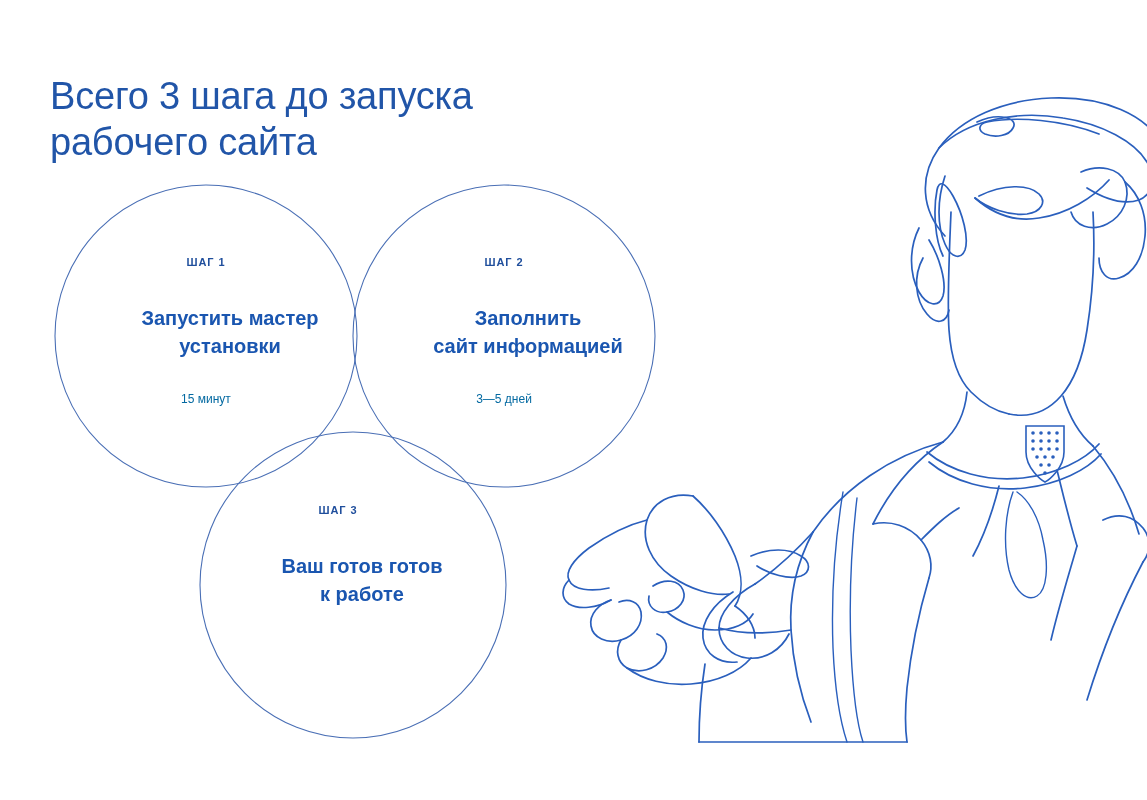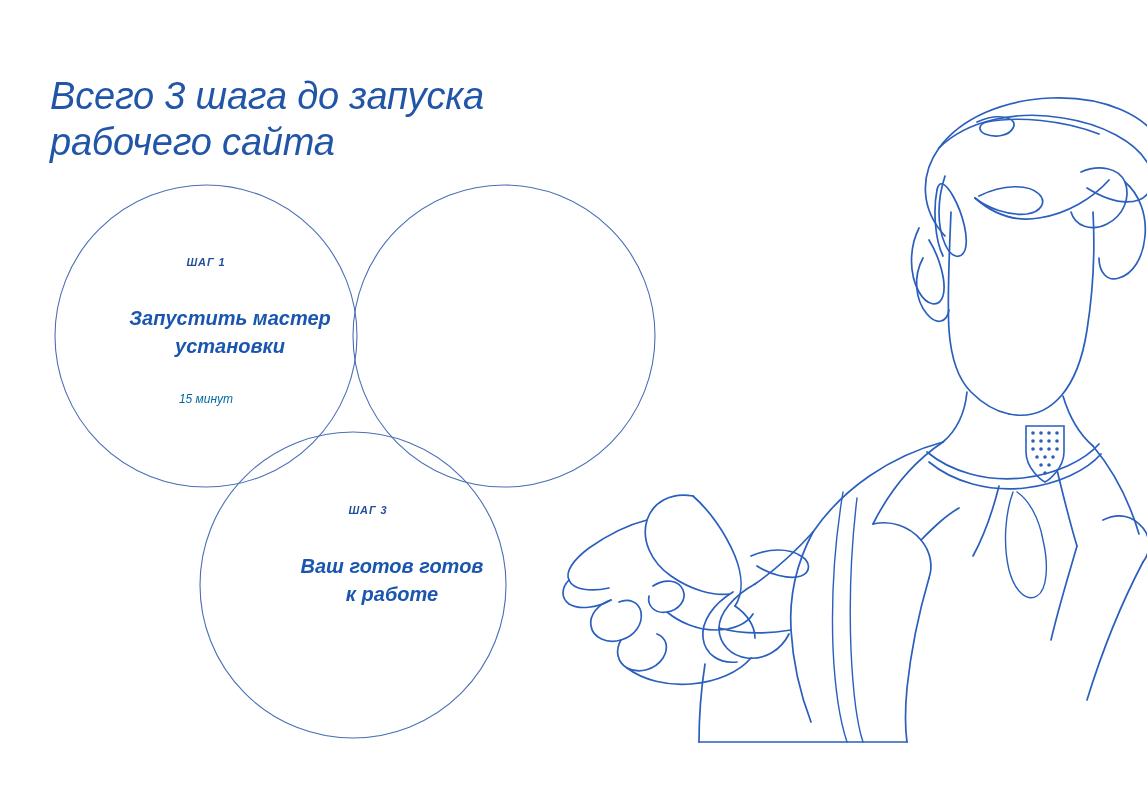--- a/index.html
+++ b/index.html
@@ -7,21 +7,20 @@
     padding: 0;
     background: #ffffff;
   }
   #page {
     position: relative;
     width: 1147px;
     height: 795px;
     background: #ffffff;
     overflow: hidden;
     font-family: "Liberation Sans", sans-serif;
-    font-style: italic;
     -webkit-font-smoothing: antialiased;
   }
 
   
   #page-title {
     position: absolute;
     left: 50px;
     top: 48px;
     font-size: 38px;
     line-height: 46px;
@@ -84,21 +83,21 @@
   #step-1 { left: 56px; top: 244px; }
   #step-1 .step-title { margin-top: 36px; }
   #step-1 .step-duration { margin-top: 32px; }
 
   
   #step-2 { left: 354px; top: 244px; }
   #step-2 .step-title { margin-top: 36px; }
   #step-2 .step-duration { margin-top: 32px; }
 
   
-  #step-3 { left: 218px; top: 492px; }
+  #step-3 { left: 188px; top: 492px; }
   #step-3 .step-title { margin-top: 36px; }
 
   
   #illustration {
     position: absolute;
     right: 0;
     top: 0;
     width: 600px;
     height: 800px;
     pointer-events: none;
@@ -146,20 +145,26 @@
       <circle class="venn-circle" cx="353" cy="585" r="153"></circle>
     </svg>
 
     <div class="step-block" id="step-1">
       <p class="step-kicker">ШАГ 1</p>
       <p class="step-title">Запустить мастер
 установки</p>
       <p class="step-duration">15 минут</p>
     </div>
 
+    <div class="step-block" id="step-2">
+      <p class="step-kicker">ШАГ 2</p>
+      <p class="step-title">Заполнить
+сайт информацией</p>
+      <p class="step-duration">3—5 дней</p>
+    </div>
 
     <div class="step-block" id="step-3">
       <p class="step-kicker">ШАГ 3</p>
       <p class="step-title">Ваш готов готов
 к работе</p>
     </div>
   </div>
 
   <div id="illustration">
     <svg viewBox="0 0 600 800">

